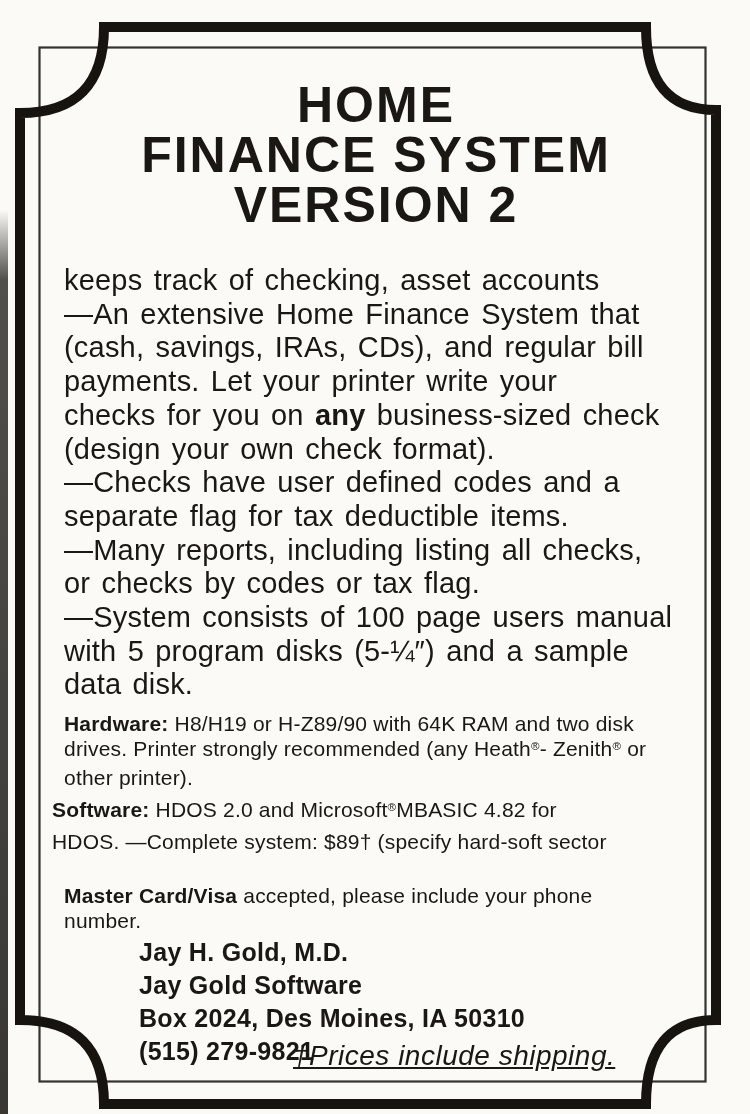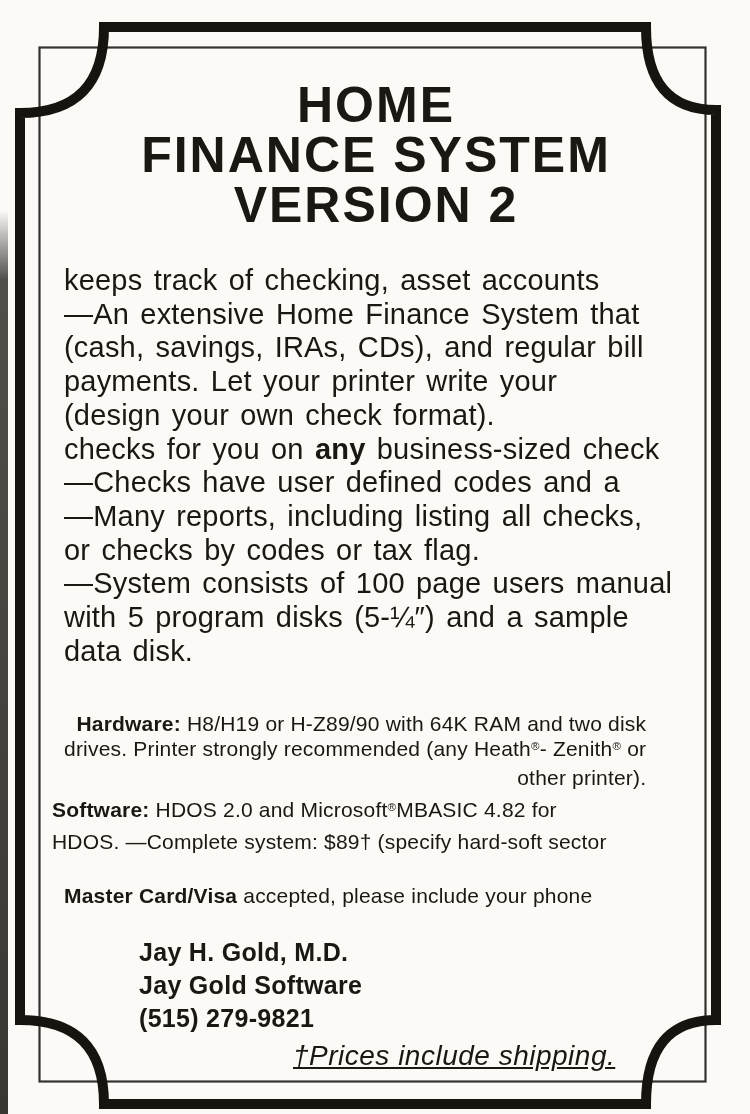--- a/index.html
+++ b/index.html
@@ -21,21 +21,21 @@
     position: absolute; left: 0; right: 14px; top: 80px; margin: 0;
     text-align: center; font-weight: 700;
     font-size: 50px; line-height: 50px; letter-spacing: 2px; padding-left: 16px;
   }
   .intro {
     position: absolute; left: 64px; top: 264px;
     font-size: 29px; line-height: 33.7px;
     letter-spacing: 0.2px; word-spacing: 3px;
   }
   .small { letter-spacing: 0.2px; font-size: 21px; }
-  .hardware { position: absolute; left: 64px; top: 711px; line-height: 25px; text-align: right; }
+  .hardware { position: absolute; left: 64px; top: 711px; line-height: 25px; }
   .software { position: absolute; left: 52px; top: 796px; line-height: 27.5px; }
   .payment  { position: absolute; left: 64px; top: 883px; line-height: 25px; }
   .contact  {
     position: absolute; left: 139px; top: 936px;
     font-size: 25px; line-height: 33px; font-weight: 700; letter-spacing: 0.3px;
   }
   .footnote {
     position: absolute; left: 293px; top: 1040px;
     font-size: 28px; font-style: italic; letter-spacing: 0.5px; text-decoration: underline;
   }
@@ -59,46 +59,49 @@
       <div class="tline"><span class="">HOME</span></div>
       <div class="tline"><span class="">FINANCE SYSTEM</span></div>
       <div class="tline"><span class="">VERSION 2</span></div>
     </h1>
 
   <div class="intro">
       <div class="tline"><span class="">keeps track of checking, asset accounts</span></div>
       <div class="tline"><span class="">—An extensive Home Finance System that</span></div>
       <div class="tline"><span class="">(cash, savings, IRAs, CDs), and regular bill</span></div>
       <div class="tline"><span class="">payments. Let your printer write your</span></div>
+      <div class="tline"><span class="">checks for you on </span><span class="b">any</span><span class=""> business-sized check</span></div>
       <div class="tline"><span class="">(design your own check format).</span></div>
-      <div class="tline"><span class="">checks for you on </span><span class="b">any</span><span class=""> business-sized check</span></div>
       <div class="tline"><span class="">—Checks have user defined codes and a</span></div>
+      <div class="tline"><span class="">separate flag for tax deductible items.</span></div>
       <div class="tline"><span class="">—Many reports, including listing all checks,</span></div>
       <div class="tline"><span class="">or checks by codes or tax flag.</span></div>
       <div class="tline"><span class="">—System consists of 100 page users manual</span></div>
       <div class="tline"><span class="">with 5 program disks (5-¼″) and a sample</span></div>
       <div class="tline"><span class="">data disk.</span></div>
     </div>
 
   <div class="small hardware">
       <div class="tline"><span class="b">Hardware:</span><span class=""> H8/H19 or H-Z89/90 with 64K RAM and two disk</span></div>
       <div class="tline"><span class="">drives. Printer strongly recommended (any Heath</span><span class="sup">®</span><span class="">- Zenith</span><span class="sup">®</span><span class=""> or</span></div>
       <div class="tline"><span class="">other printer).</span></div>
     </div>
 
   <div class="small software">
       <div class="tline"><span class="b">Software:</span><span class=""> HDOS 2.0 and Microsoft</span><span class="sup">®</span><span class="">MBASIC 4.82 for</span></div>
       <div class="tline"><span class="">HDOS. —Complete system: $89† (specify hard-soft sector</span></div>
     </div>
 
   <div class="small payment">
       <div class="tline"><span class="b">Master Card/Visa</span><span class=""> accepted, please include your phone</span></div>
+      <div class="tline"><span class="">number.</span></div>
     </div>
 
   <div class="contact">
       <div class="tline"><span class="b">Jay H. Gold, M.D.</span></div>
       <div class="tline"><span class="b">Jay Gold Software</span></div>
+      <div class="tline"><span class="b">Box 2024, Des Moines, IA 50310</span></div>
       <div class="tline"><span class="b">(515) 279-9821</span></div>
     </div>
 
   <div class="footnote">†Prices include shipping.</div>
 
 </div>
 
 </body></html>

